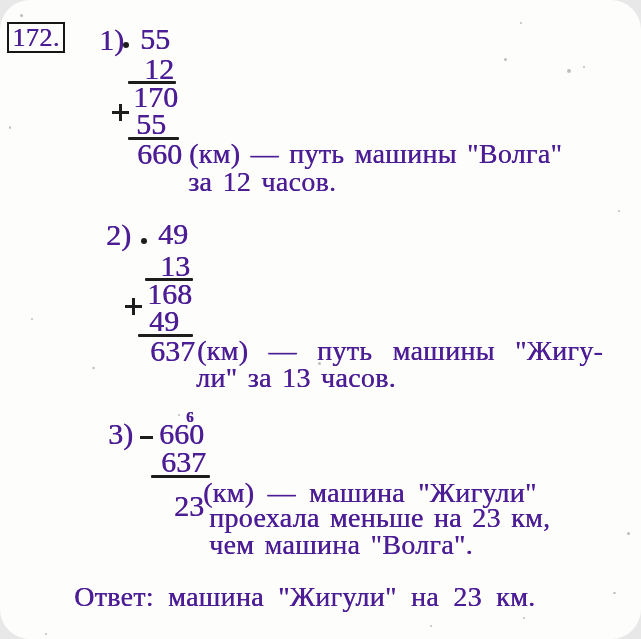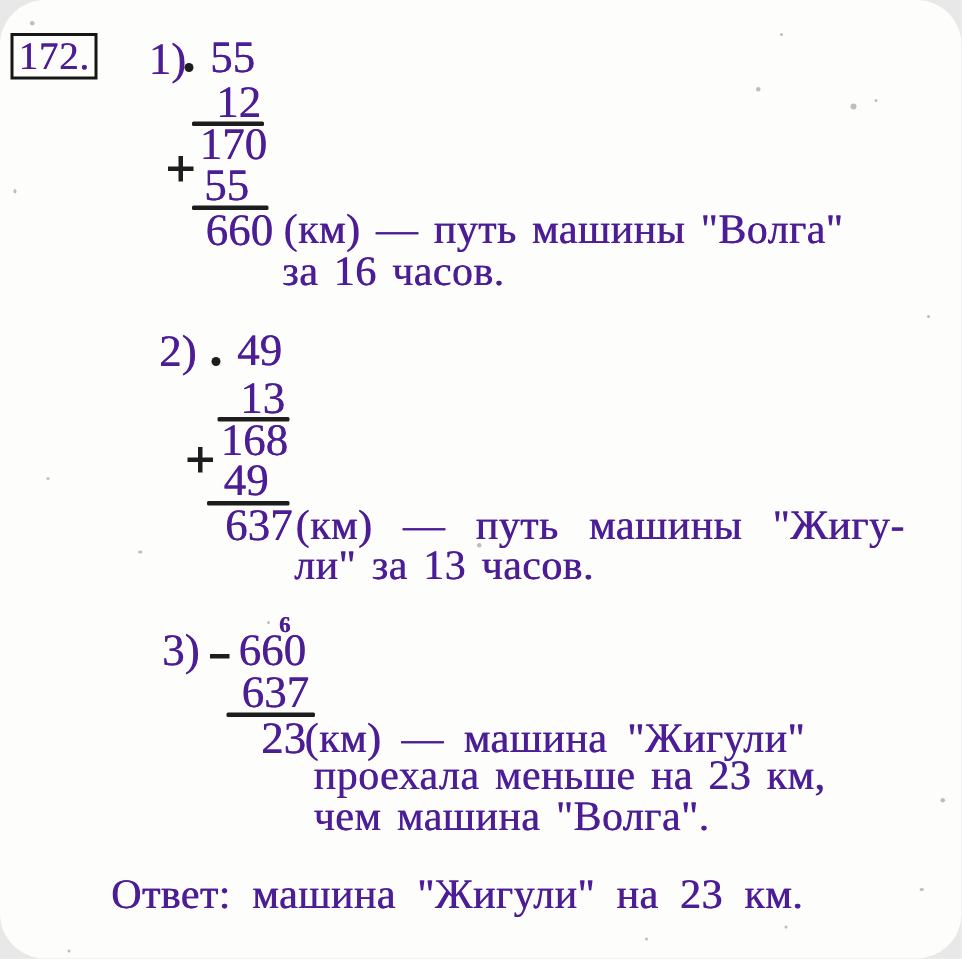--- a/index.html
+++ b/index.html
@@ -48,46 +48,46 @@
     <span class="mdot" style="left:123px;top:42px;"></span>
     <span class="abs num" style="left:140px;top:24px;">55</span>
     <span class="abs num" style="left:144px;top:54px;">12</span>
     <span class="rule" style="left:128px;top:81px;width:48px;"></span>
     <span class="abs num" style="left:133px;top:82px;">170</span>
     <span class="plus" style="left:112px;top:104px;"></span>
     <span class="abs num" style="left:136px;top:109px;">55</span>
     <span class="rule" style="left:128px;top:137px;width:51px;"></span>
     <span class="abs num" style="left:137px;top:139px;">660</span>
     <span class="abs cap" style="left:189px;top:140px;">(км) — путь машины "Волга"</span>
-    <span class="abs cap" style="left:188px;top:168px;">за 16 часов.</span>
+    <span class="abs cap" style="left:188px;top:168px;">за 12 часов.</span>
   </div>
 
   <div class="layer">
     <span class="abs plabel" style="left:106px;top:220px;">2)</span>
     <span class="mdot" style="left:141px;top:238px;"></span>
     <span class="abs num" style="left:158px;top:219px;">49</span>
-    <span class="abs num" style="left:160px;top:251px;">13</span>
+    <span class="abs num" style="left:160px;top:251px;text-decoration:underline;">13</span>
     <span class="rule" style="left:145px;top:278px;width:48px;"></span>
     <span class="abs num" style="left:147px;top:279px;">168</span>
     <span class="plus" style="left:125px;top:298px;"></span>
     <span class="abs num" style="left:149px;top:306px;">49</span>
     <span class="rule" style="left:138px;top:334px;width:55px;"></span>
     <span class="abs num" style="left:150px;top:336px;">637</span>
     <span class="abs cap" style="left:197px;top:337px;word-spacing:13px;">(км) — путь машины "Жигу-</span>
     <span class="abs cap" style="left:196px;top:364px;">ли" за 13 часов.</span>
   </div>
 
   <div class="layer">
     <span class="borrow" style="left:186px;top:409px;">6</span>
     <span class="abs plabel" style="left:108px;top:419px;">3)</span>
     <span class="minus" style="left:140px;top:436px;"></span>
     <span class="abs num" style="left:159px;top:419px;">660</span>
     <span class="abs num" style="left:161px;top:447px;">637</span>
     <span class="rule" style="left:151px;top:475px;width:59px;"></span>
-    <span class="abs num" style="left:174px;top:478px;font-family:Liberation Serif, serif;">23</span>
+    <span class="abs num" style="left:174px;top:491px;font-family:Liberation Serif, serif;">23</span>
     <span class="abs cap" style="left:203px;top:479px;word-spacing:6px;">(км) — машина "Жигули"</span>
     <span class="abs cap" style="left:209px;top:504px;">проехала меньше на 23 км,</span>
     <span class="abs cap" style="left:209px;top:531px;">чем машина "Волга".</span>
   </div>
 
   <div class="layer">
     <span class="abs cap" style="left:74px;top:583px;word-spacing:7px;">Ответ: машина "Жигули" на 23 км.</span>
   </div>
 
   <div class="layer">

